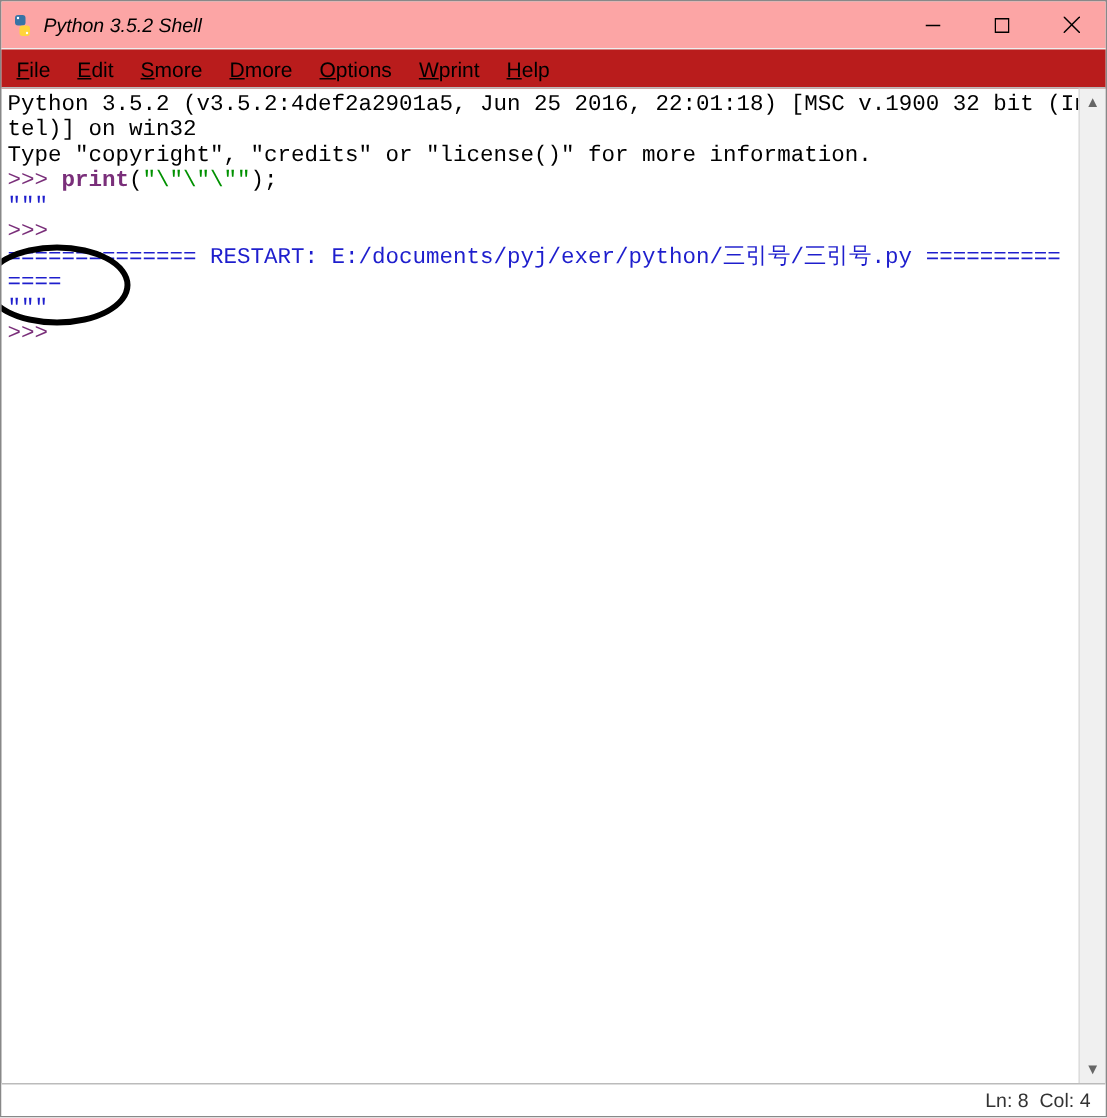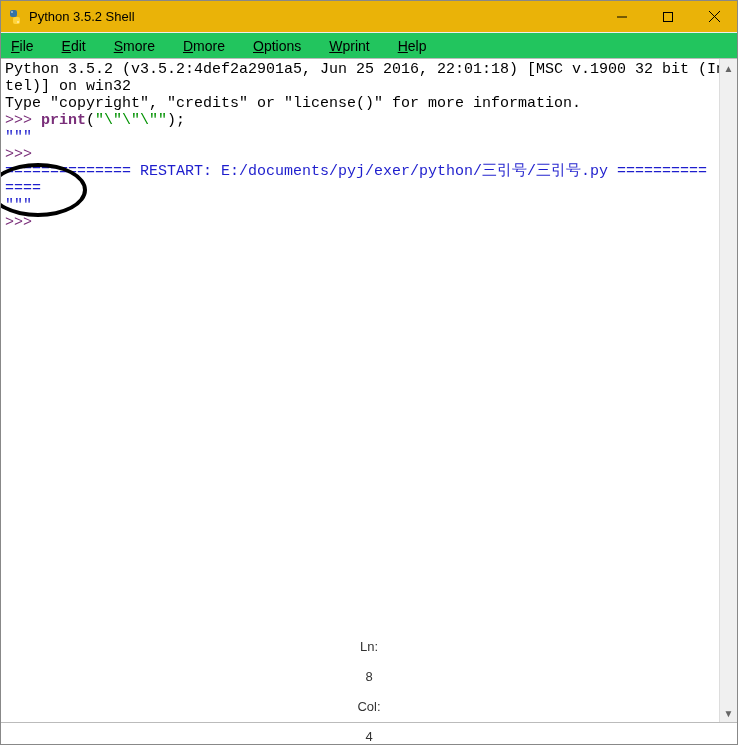--- a/index.html
+++ b/index.html
@@ -12,25 +12,26 @@
     width: 738px;
     height: 745px;
     border: 1px solid #888;
     display: flex;
     flex-direction: column;
     background: #fff;
     position: relative;
   }
   .titlebar {
     height: 32px;
-    background: #eab308;
+    background: #fca5a5;
     display: flex;
     align-items: center;
     padding-left: 6px;
     border-bottom: 1px solid #eee;
+    font-style: italic;
   }
   .titlebar .icon {
     width: 16px; height: 16px;
     margin-right: 6px;
     display: inline-block;
   }
   .titlebar .title {
     font-size: 13px;
     color: #000;
     flex: 1;
@@ -44,25 +45,25 @@
     height: 100%;
     display: flex;
     align-items: center;
     justify-content: center;
     font-size: 12px;
     color: #333;
   }
   .win-btn.close { width: 46px; }
   .menubar {
     height: 26px;
-    background: #22c55e;
+    background: #b91c1c;
     display: flex;
     align-items: center;
     padding: 0 10px;
-    gap: 28px;
+    gap: 18px;
     font-size: 14px;
     border-bottom: 1px solid #bbb;
   }
   .menuitem {
     color: #000;
     cursor: default;
   }
   .menuitem .ul {
     text-decoration: underline;
   }
@@ -103,21 +104,20 @@
   .statusbar {
     height: 22px;
     border-top: 1px solid #bbb;
     background: #fff;
     display: flex;
     align-items: center;
     justify-content: flex-end;
     padding: 0 10px;
     font-size: 13px;
     color: #333;
-    flex-direction: column;
   }
   .ellipse-annot {
     position: absolute;
     border: 4px solid #000;
     border-radius: 50%;
     pointer-events: none;
   }
 </style>
 </head>
 <body>

